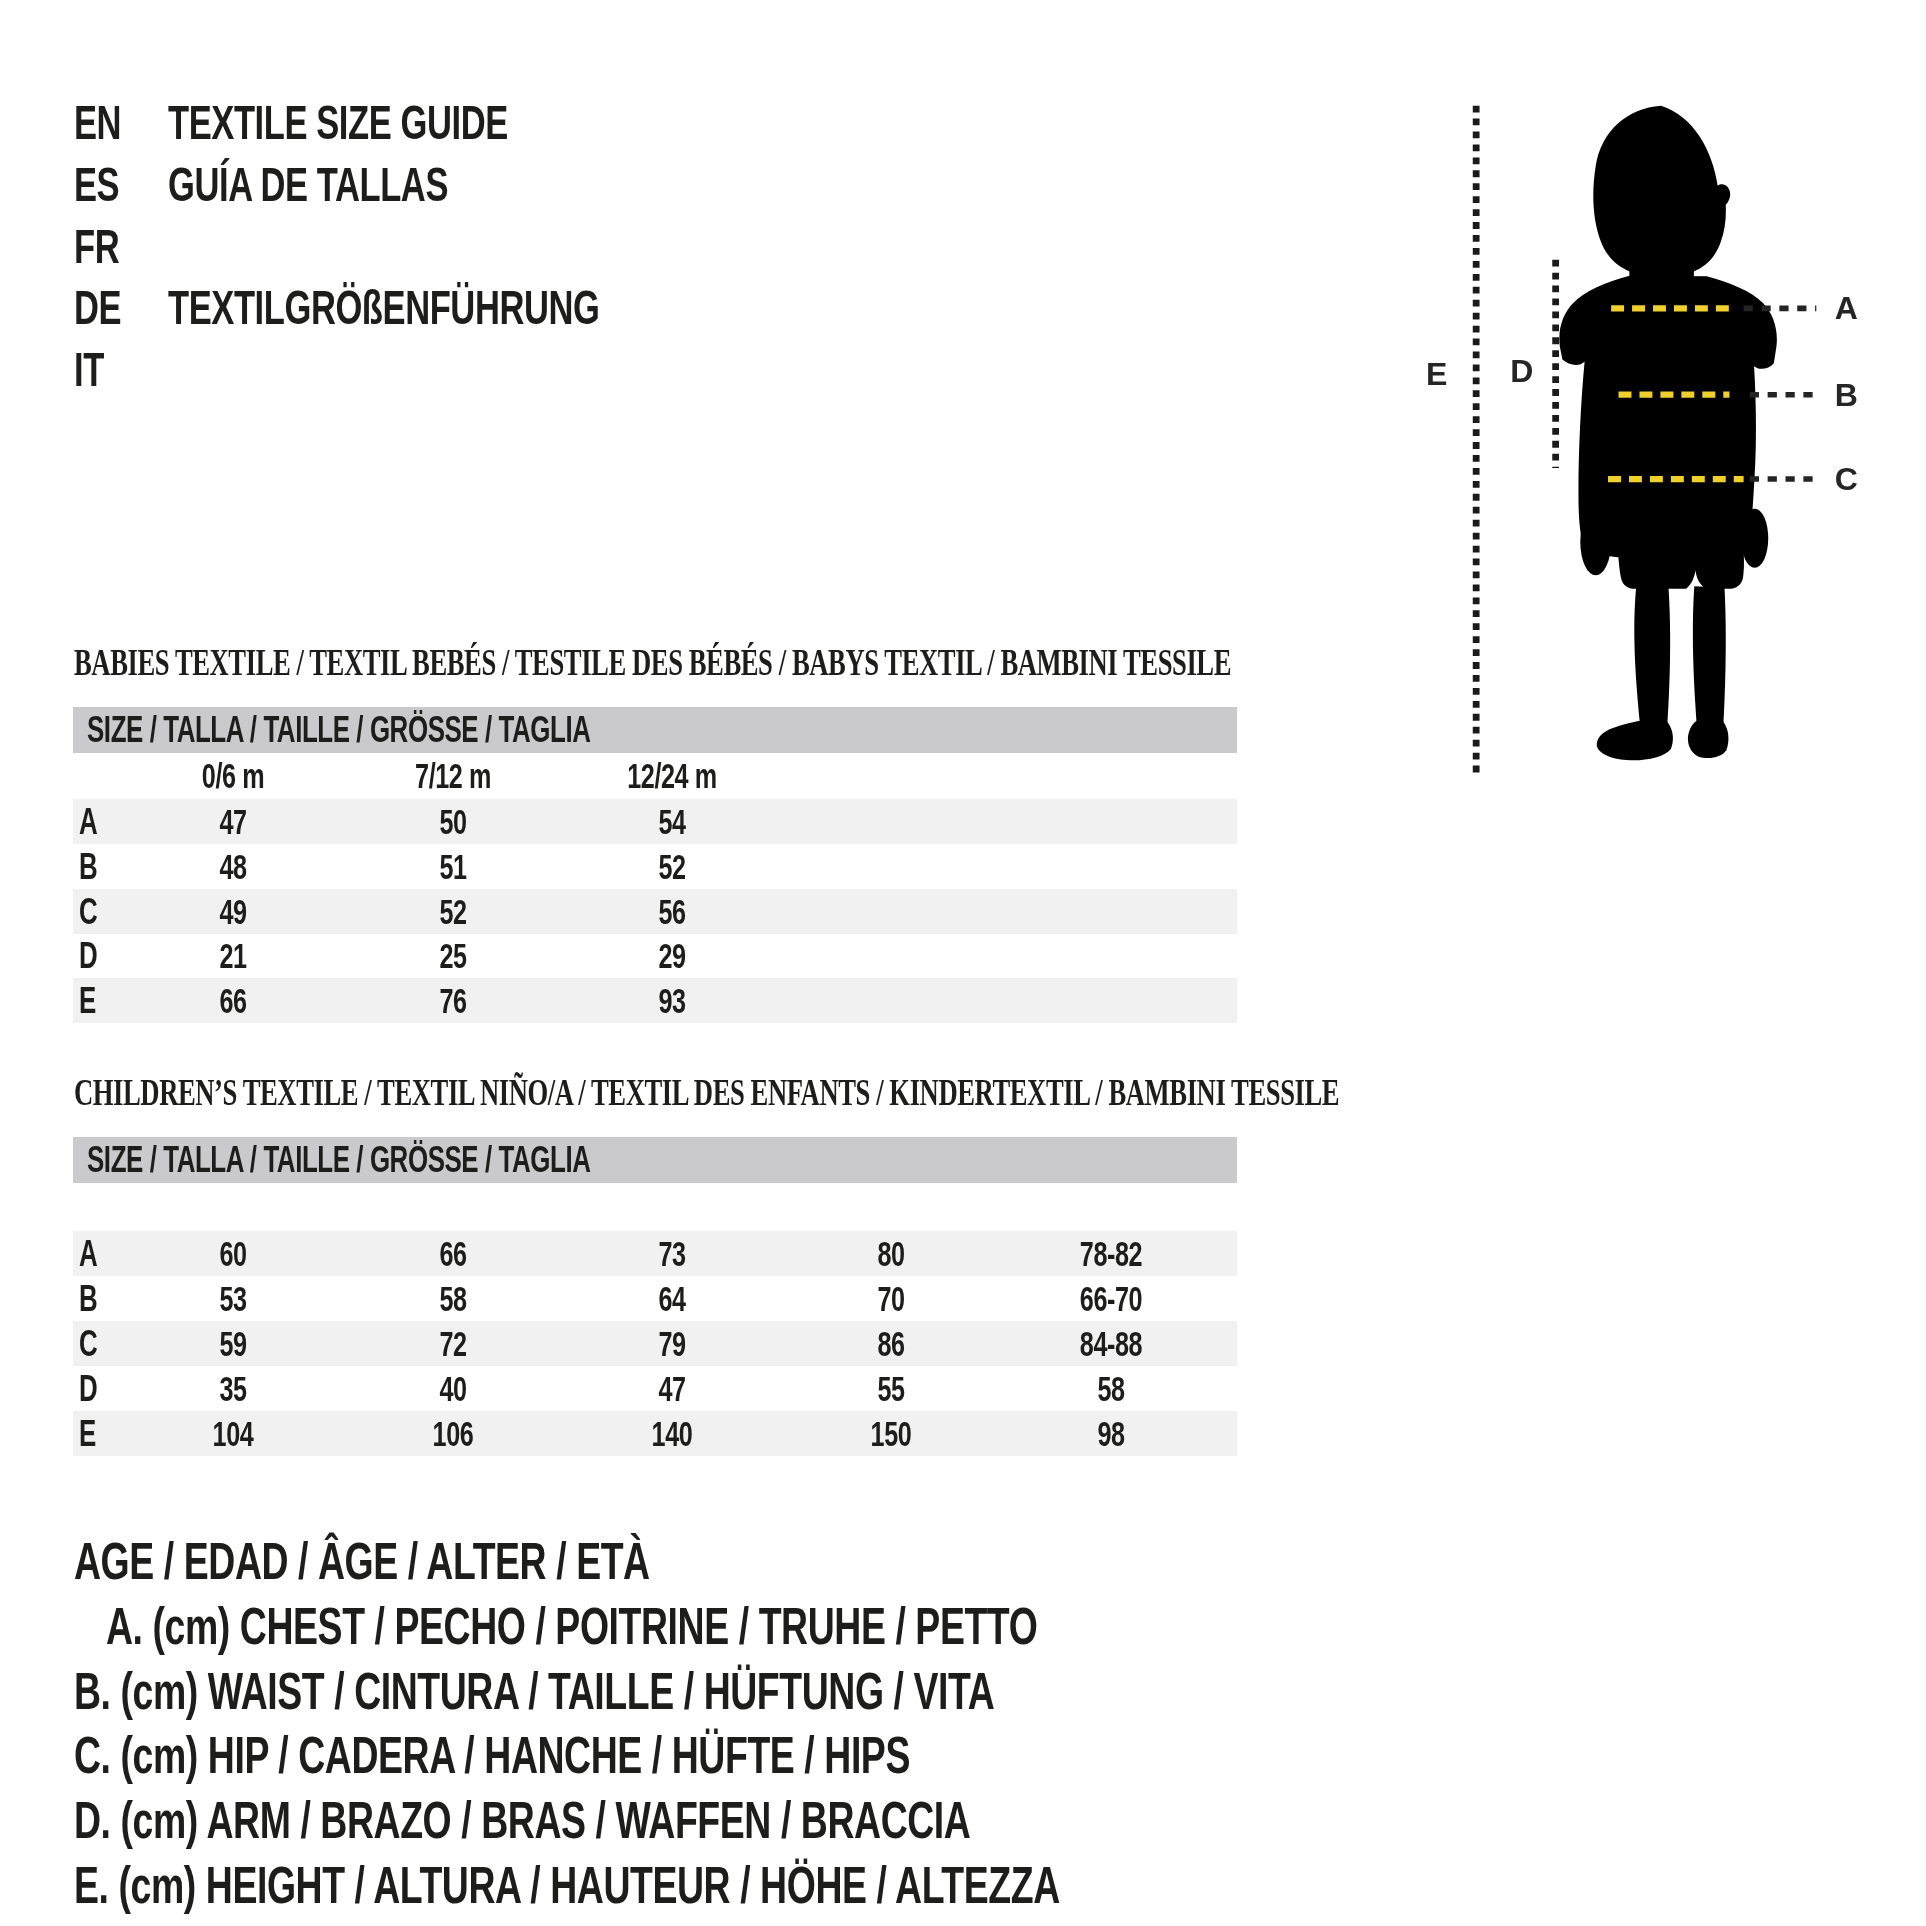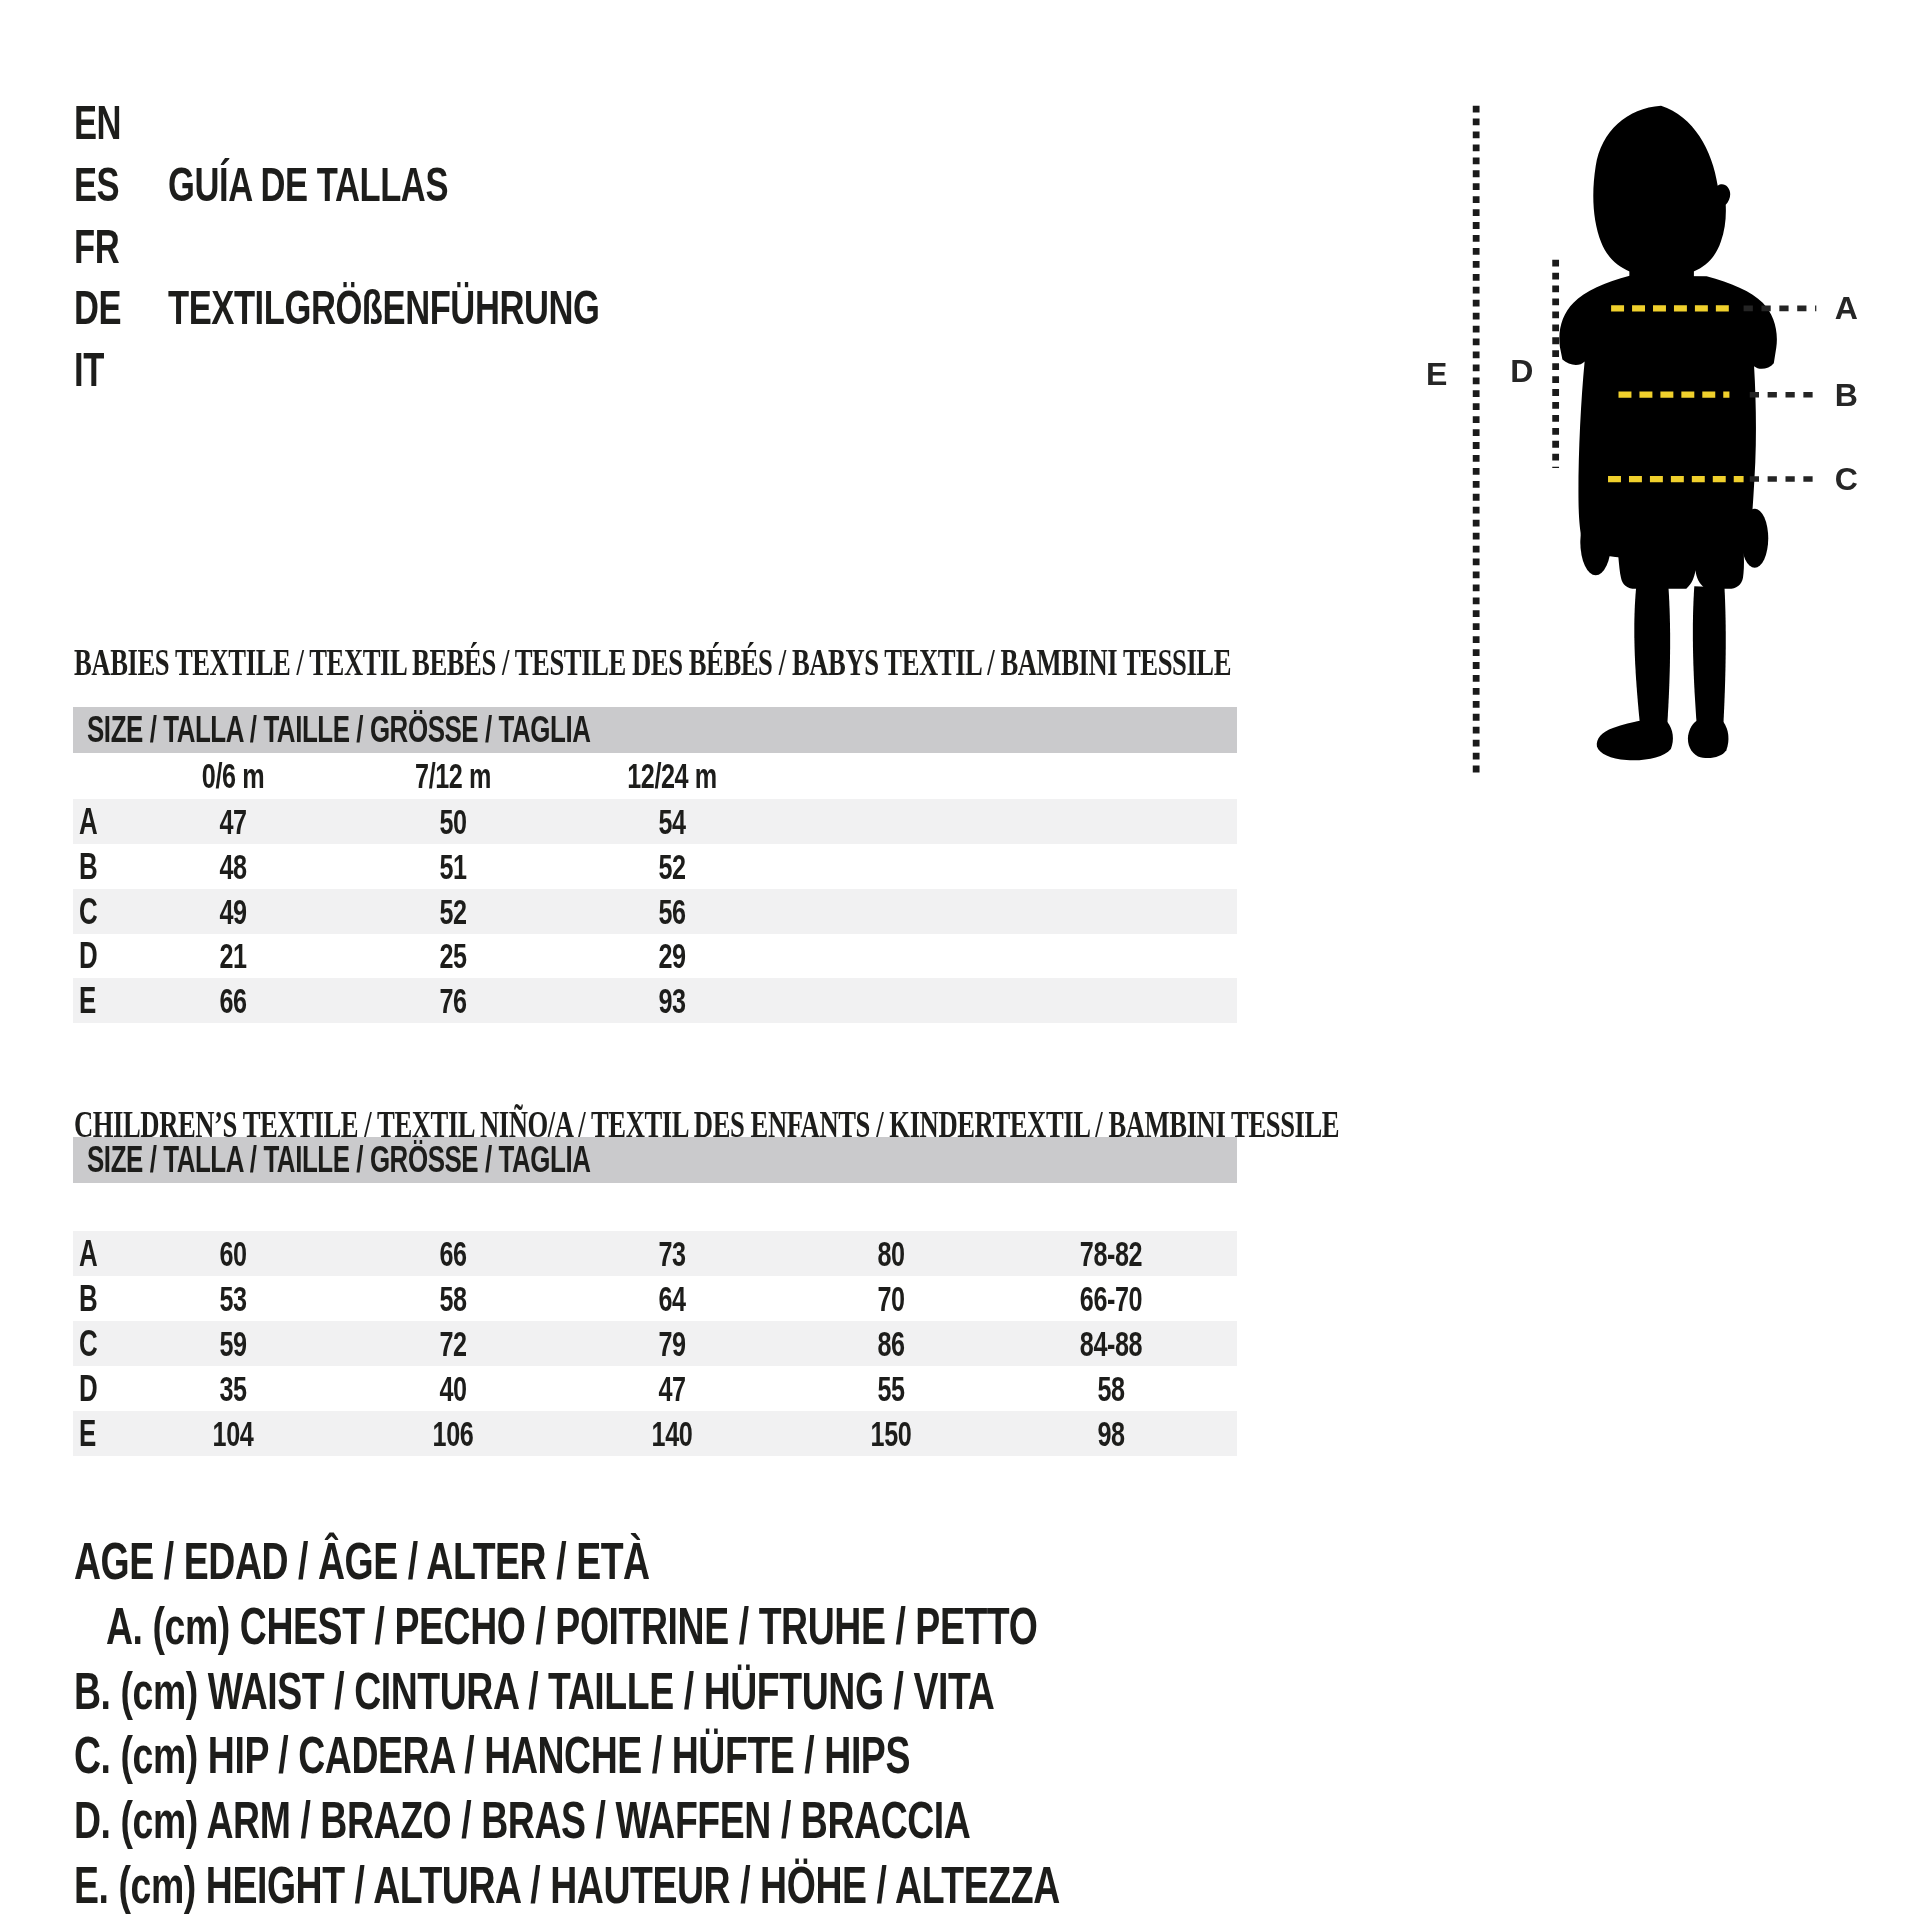--- a/index.html
+++ b/index.html
@@ -34,20 +34,21 @@
   .fig-label{font-family:"Liberation Sans",sans-serif;font-weight:700;font-size:52px;fill:#262626;}
 </style>
 </head>
 <body>
 
 <div id="page">
 
   <div>
     <div class="lang-row" style="top:92px;width:863px;">
       <span class="lang-code"><span class="cond">EN</span></span>
+      <span class="lang-label"><span class="cond">TEXTILE SIZE GUIDE</span></span>
     </div>
     <div class="lang-row" style="top:154px;width:863px;">
       <span class="lang-code"><span class="cond">ES</span></span>
       <span class="lang-label"><span class="cond">GUÍA DE TALLAS</span></span>
     </div>
     <div class="lang-row" style="top:216px;width:863px;">
       <span class="lang-code"><span class="cond">FR</span></span>
     </div>
     <div class="lang-row" style="top:277px;width:863px;">
       <span class="lang-code"><span class="cond">DE</span></span>
@@ -128,21 +129,21 @@
     <span class="cond-c cell" style="left:380px;">25</span>
     <span class="cond-c cell" style="left:599px;">29</span>
   </div>
   <div class="data-row stripe" style="top:978px;">
     <span class="row-label"><span class="cond">E</span></span>
     <span class="cond-c cell" style="left:160px;">66</span>
     <span class="cond-c cell" style="left:380px;">76</span>
     <span class="cond-c cell" style="left:599px;">93</span>
   </div>
 
-  <div class="section-title" style="top:1103px;width:1602px;">
+  <div class="section-title" style="top:1071px;width:1602px;">
     <span class="cond">CHILDREN’S TEXTILE / TEXTIL NIÑO/A / TEXTIL DES ENFANTS / KINDERTEXTIL / BAMBINI TESSILE</span>
   </div>
   <div class="size-bar" style="top:1137px;">
     <span class="cond">SIZE / TALLA / TAILLE / GRÖSSE / TAGLIA</span>
   </div>
 
   <div class="data-row stripe" style="top:1231px;">
     <span class="row-label"><span class="cond">A</span></span>
     <span class="cond-c cell" style="left:160px;">60</span>
     <span class="cond-c cell" style="left:380px;">66</span>

